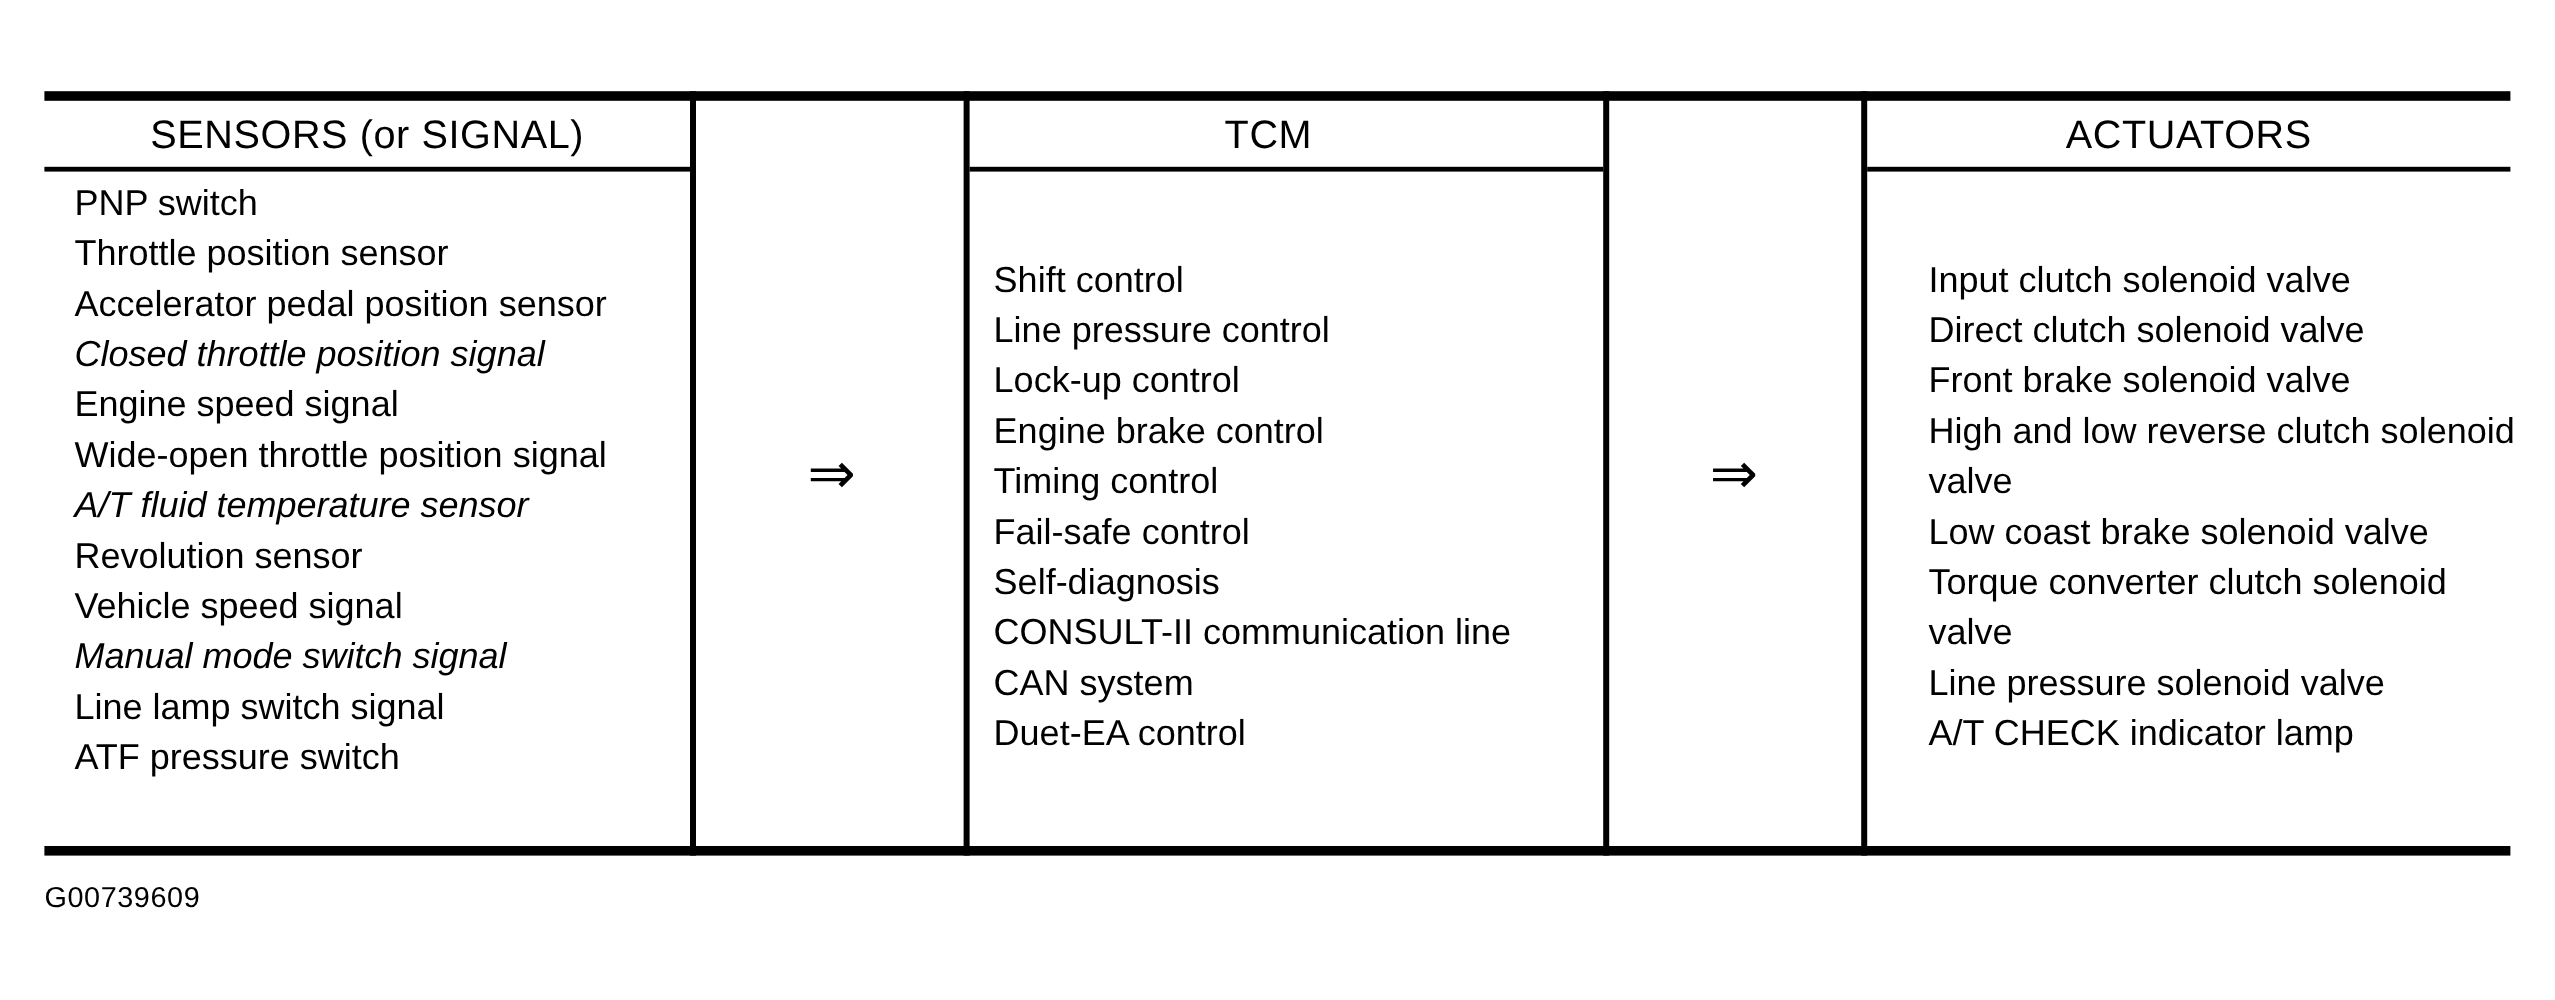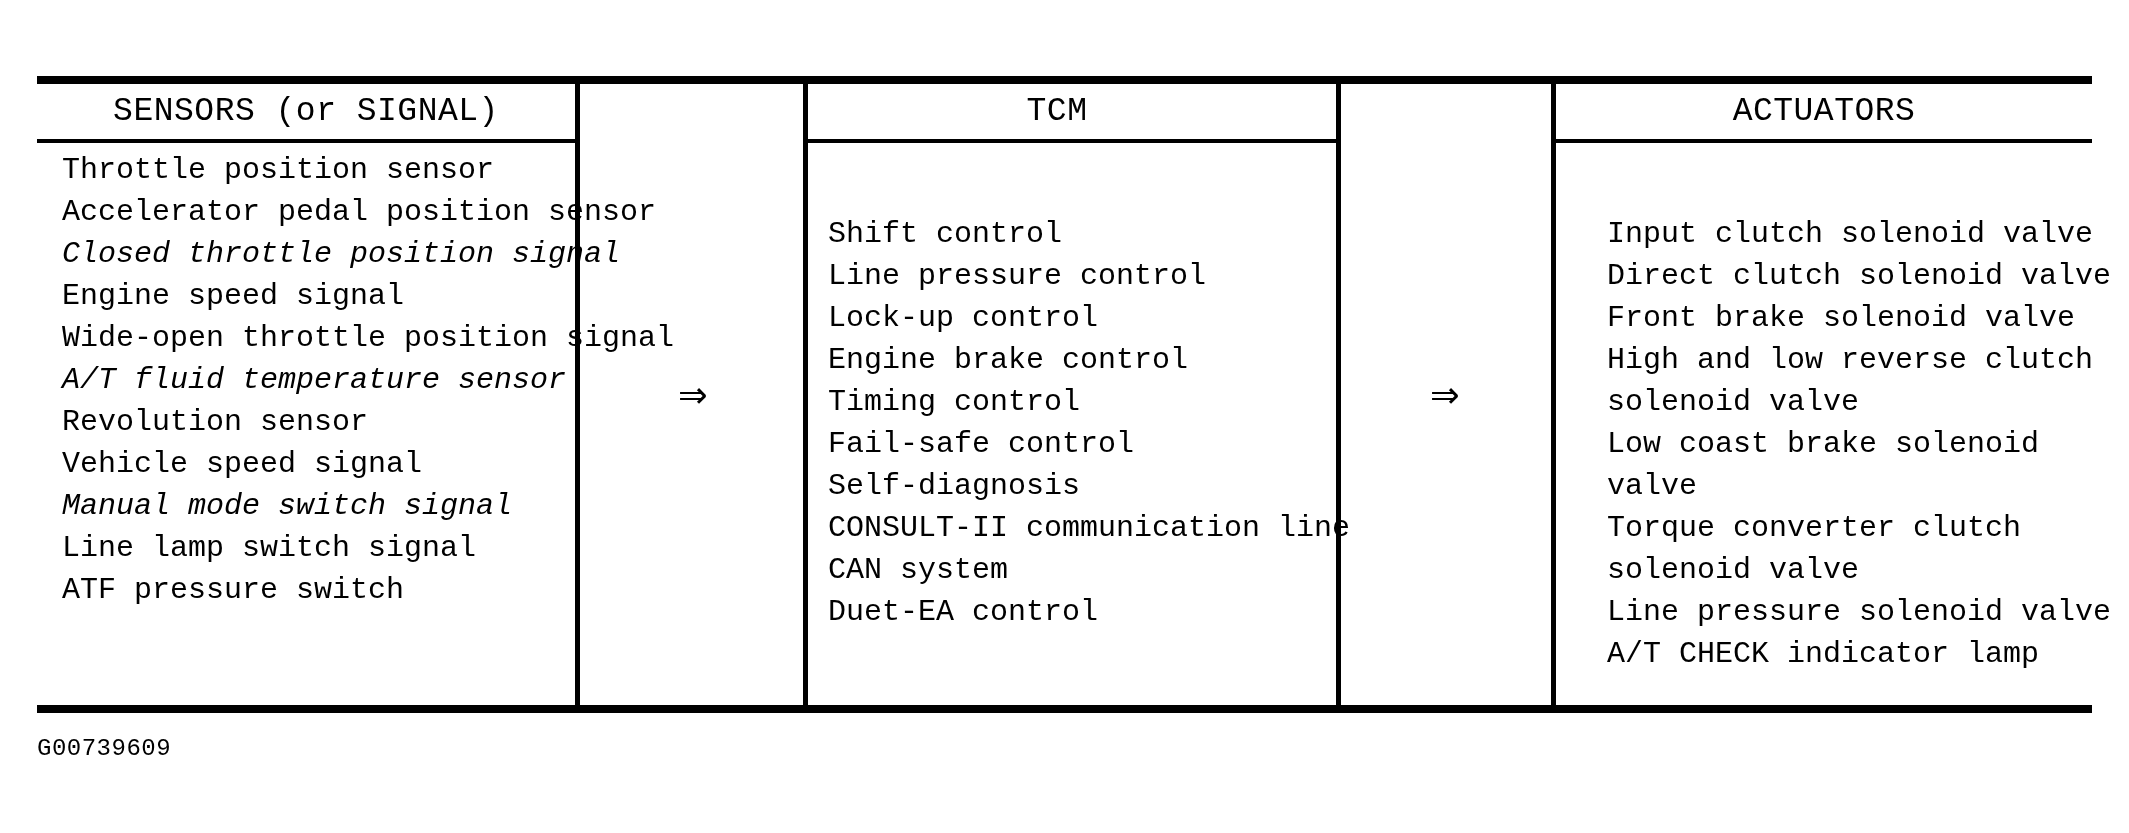--- a/index.html
+++ b/index.html
@@ -7,21 +7,20 @@
     width: 2129px; height: 833px;
     background: #ffffff;
     font-family: "Liberation Sans", "DejaVu Sans", sans-serif;
     overflow: hidden;
   }
   .diagram {
     position: relative;
     width: 2129px; height: 833px;
     background: #ffffff;
     color: #000000;
-    font-family: Liberation Mono, monospace;
   }
   
   .hline { position: absolute; background: #000; }
   .hline.top    { left: 37px; top: 76px;  width: 2055px; height: 8px; }
   .hline.bottom { left: 37px; top: 705px; width: 2055px; height: 8px; }
   .underline { position: absolute; background: #000; top: 139px; height: 4px; }
   .underline.u-sensors   { left: 37px;   width: 538px; }
   .underline.u-tcm       { left: 808px;  width: 528px; }
   .underline.u-actuators { left: 1556px; width: 536px; }
   .vline { position: absolute; background: #000; top: 76px; width: 5px; height: 637px; }
@@ -73,20 +72,21 @@
   <div class="vline v4"></div>
   <div class="underline u-sensors"></div>
   <div class="underline u-tcm"></div>
   <div class="underline u-actuators"></div>
 
   <div class="col-header h-sensors">SENSORS (or SIGNAL)</div>
   <div class="col-header h-tcm">TCM</div>
   <div class="col-header h-actuators">ACTUATORS</div>
 
   <ul class="list sensors-list">
+      <li class="row">PNP switch</li>
       <li class="row">Throttle position sensor</li>
       <li class="row">Accelerator pedal position sensor</li>
       <li class="row italic">Closed throttle position signal</li>
       <li class="row">Engine speed signal</li>
       <li class="row">Wide-open throttle position signal</li>
       <li class="row italic">A/T fluid temperature sensor</li>
       <li class="row">Revolution sensor</li>
       <li class="row">Vehicle speed signal</li>
       <li class="row italic">Manual mode switch signal</li>
       <li class="row">Line lamp switch signal</li>

